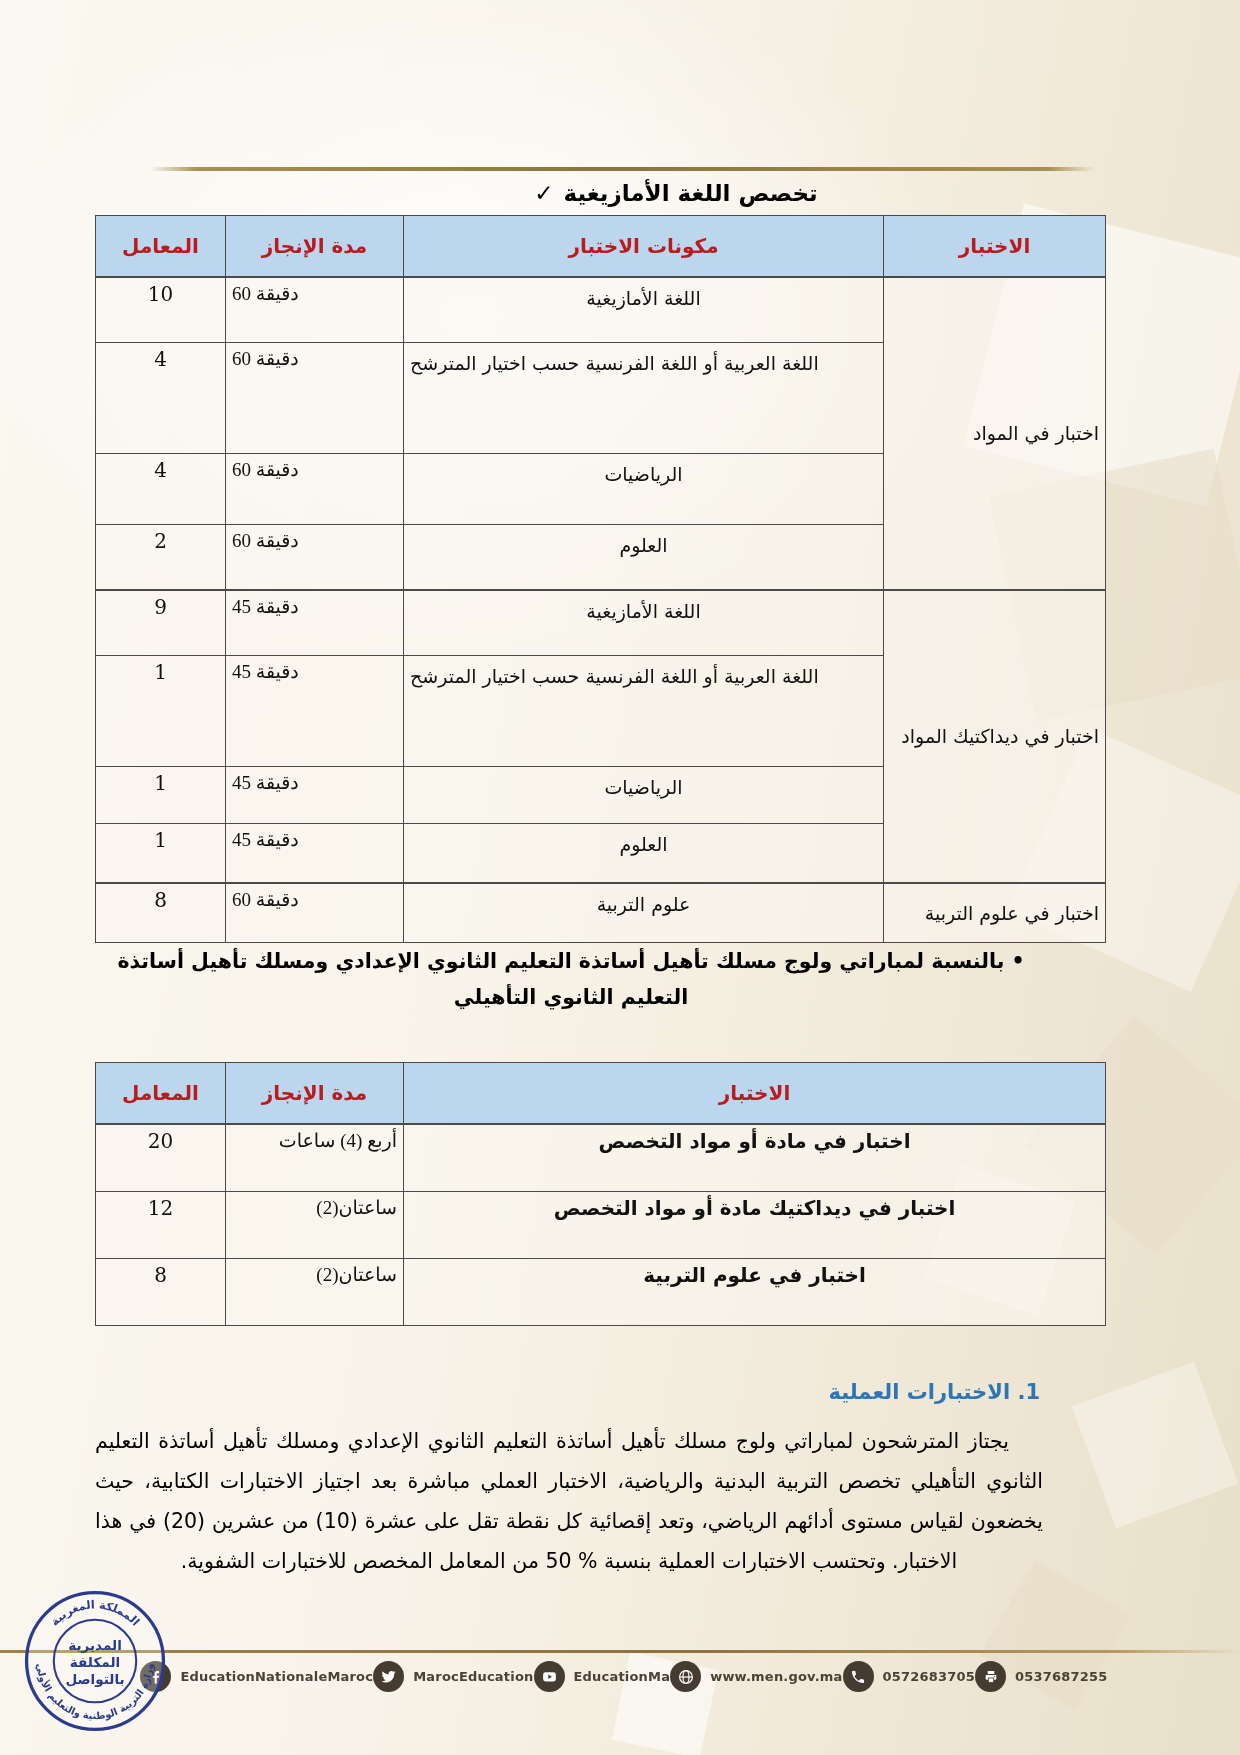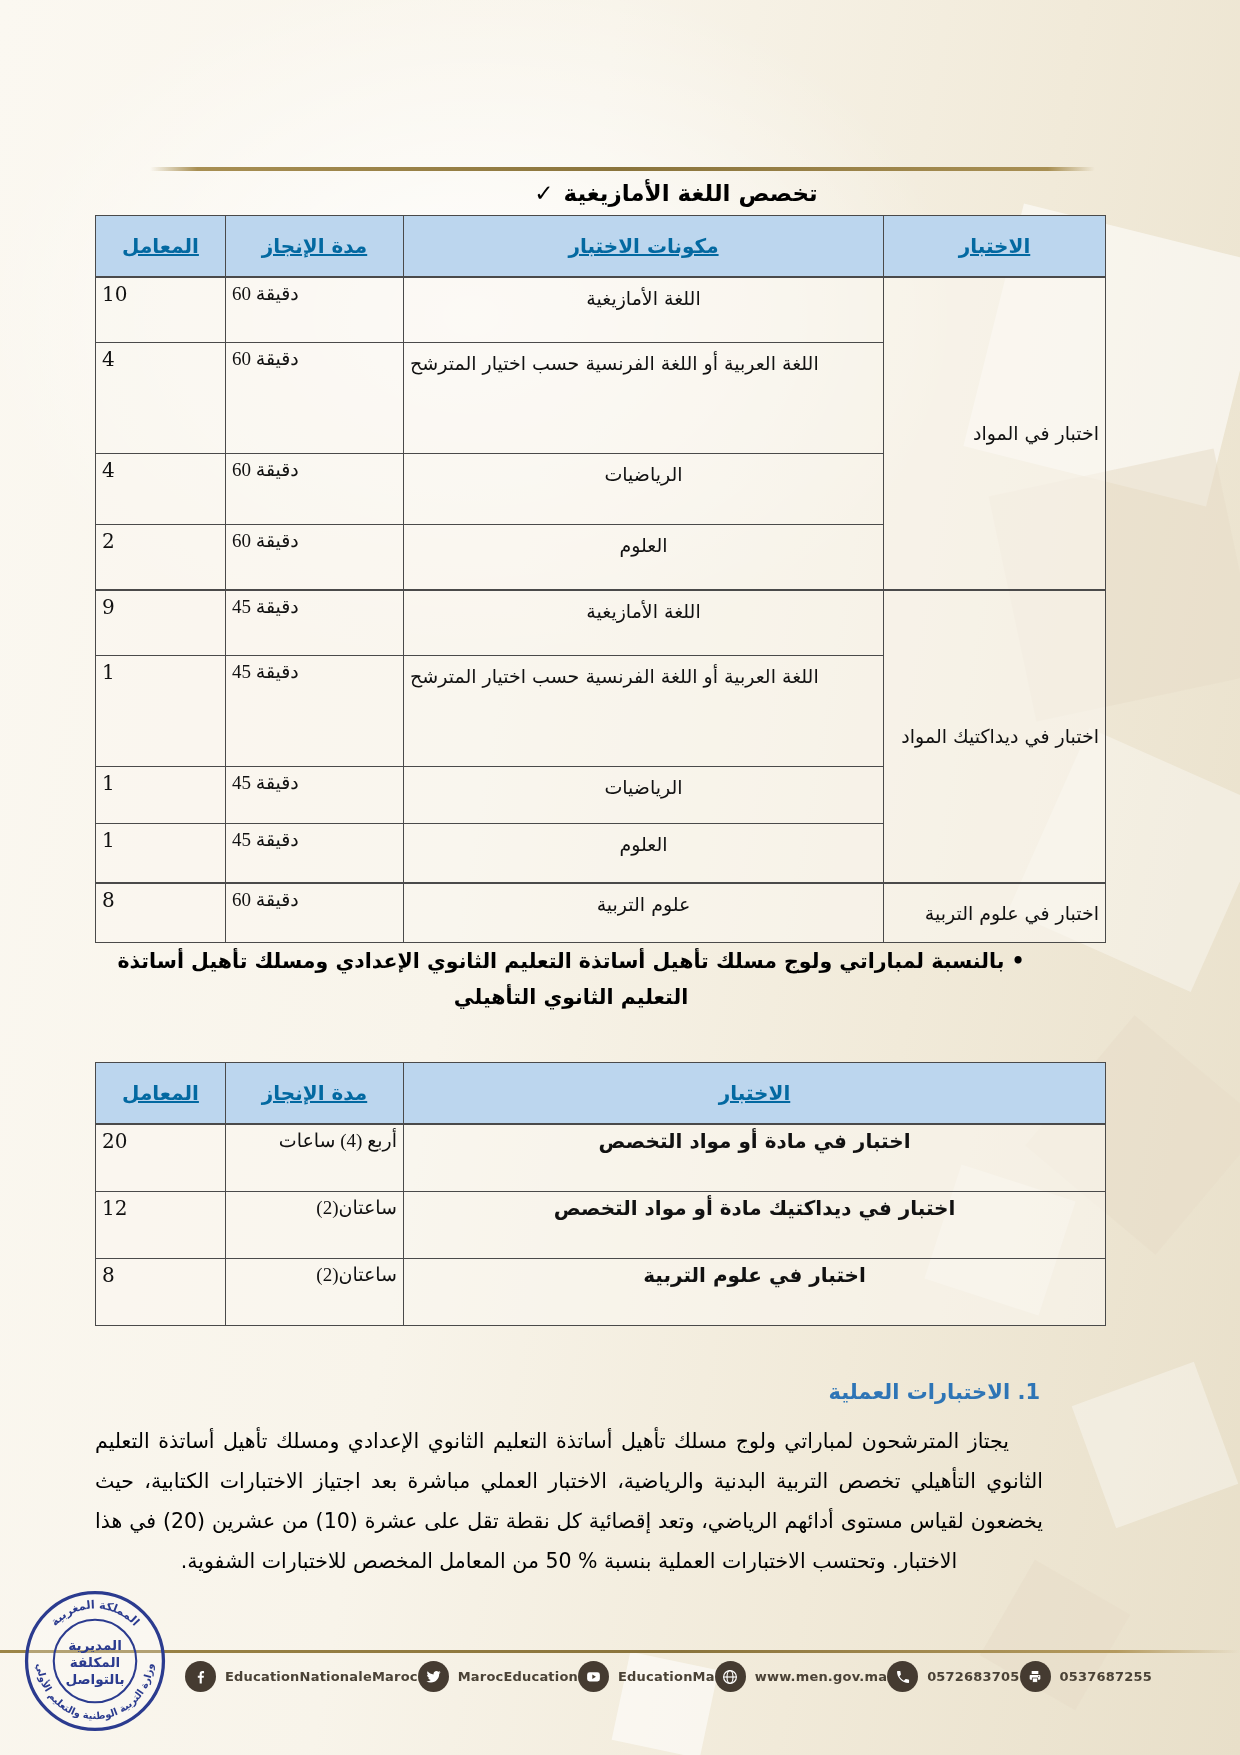--- a/index.html
+++ b/index.html
@@ -28,31 +28,31 @@
   
   .doc-title{
     position:absolute;left:396px;top:180px;width:560px;
     display:flex;justify-content:center;align-items:center;gap:10px;
     font-size:23px;font-weight:bold;color:#000;
   }
   
   table.spec{border-collapse:collapse;table-layout:fixed;background:rgba(250,247,240,.6);}
   table.spec td, table.spec th{border:1.6px solid #4a4a4a;padding:4px 6px;overflow:hidden;}
   table.spec th{
-    background:#bcd6ee;font-size:20px;font-weight:bold;color:#0369a1;
-    vertical-align:middle;border-bottom-width:2.6px;text-decoration:underline;
+    background:#bcd6ee;font-size:20px;font-weight:bold;color:#b91c1c;
+    vertical-align:middle;border-bottom-width:2.6px;
   }
   #table1{position:absolute;left:95px;top:215px;width:1010px;}
   #table2{position:absolute;left:95px;top:1062px;width:1010px;}
   td.exam-cell{font-size:19px;text-align:right;vertical-align:middle;line-height:1.9;}
   td.comp{font-size:19px;text-align:center;vertical-align:top;padding-top:9px;line-height:1.7;margin-left:41px;}
   td.comp.just{text-align:justify;text-align-last:left;}
   td.dur{font-size:19px;vertical-align:top;padding-top:9px;
          font-family:Liberation Serif, serif;}
-  td.coef{font-size:20px;text-align:left;vertical-align:top;padding-top:8px;
+  td.coef{font-size:20px;text-align:center;vertical-align:top;padding-top:8px;
           font-family:"DejaVu Serif","DejaVu Sans",serif;}
   tr.h60>*{height:52px;} tr.r64 td{height:56px;} tr.r110 td{height:102px;}
   tr.r70 td{height:62px;} tr.r56 td{height:48px;} tr.r58 td{height:50px;}
   tr.gsep td{border-top-width:2.6px;}
   #table2 td{height:58px;}
   #table2 td.exam2{font-size:20px;font-weight:bold;text-align:center;vertical-align:top;}
   
   .bullet-note{
     position:absolute;left:95px;top:944px;width:952px;
     font-size:20.5px;font-weight:bold;text-align:center;line-height:1.75;color:#000;
@@ -63,21 +63,21 @@
     font-size:21px;font-weight:bold;color:#2e75b6;
   }
   .sec2-par{
     position:absolute;left:95px;top:1422px;width:948px;
     direction:rtl;font-size:20.5px;line-height:1.95;color:#000;
     text-align:justify;text-align-last:center;text-indent:34px;
   }
   
   .footer-row{
     position:absolute;left:185px;top:1661px;width:878px;
-    display:flex;justify-content:space-between;align-items:center;
+    display:flex;justify-content:center;align-items:center;
   }
   .f-item{display:flex;align-items:center;gap:9px;}
   .icon-circle{
     width:31px;height:31px;border-radius:50%;background:#453b31;
     display:flex;align-items:center;justify-content:center;flex:0 0 auto;
   }
   .icon-circle svg{display:block;}
   .f-label{font-size:13px;font-weight:600;color:#4a4236;letter-spacing:.2px;white-space:nowrap;}
   
   .stamp{position:absolute;left:20px;top:1582px;width:150px;height:158px;}

